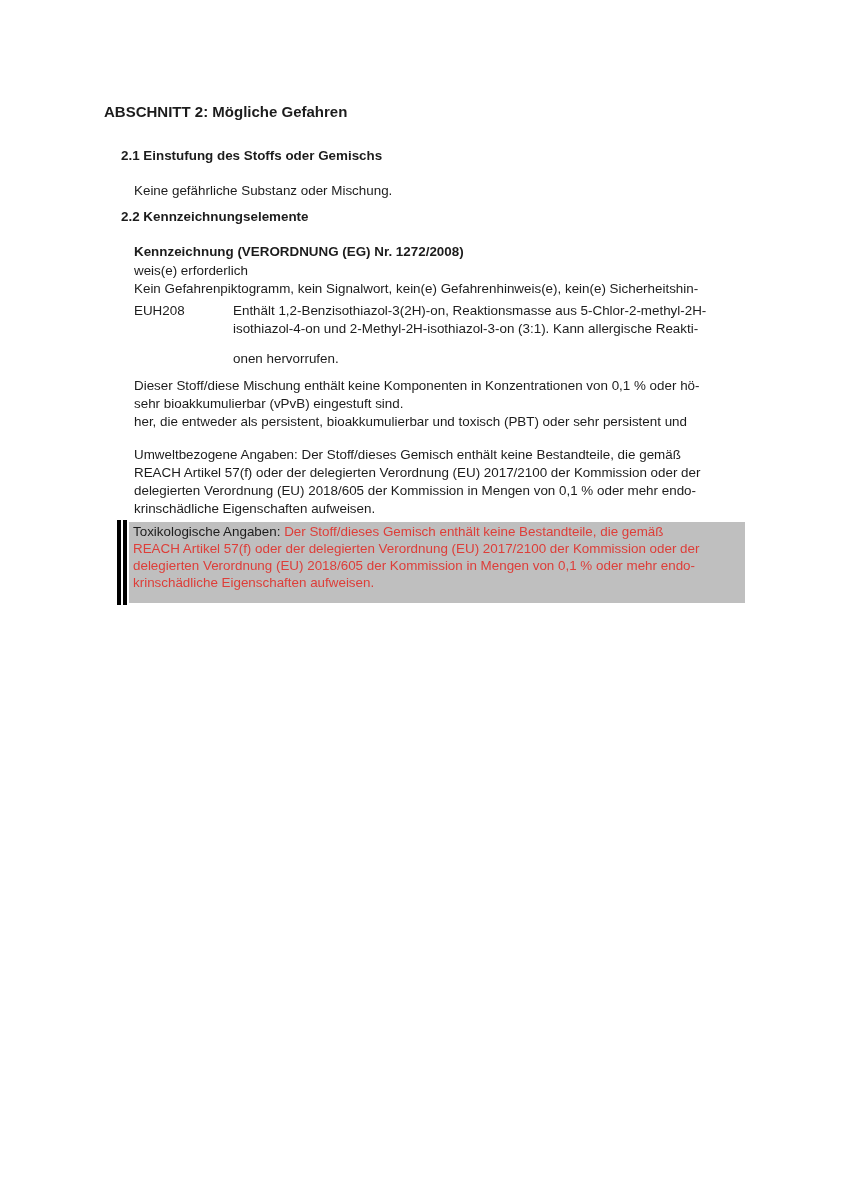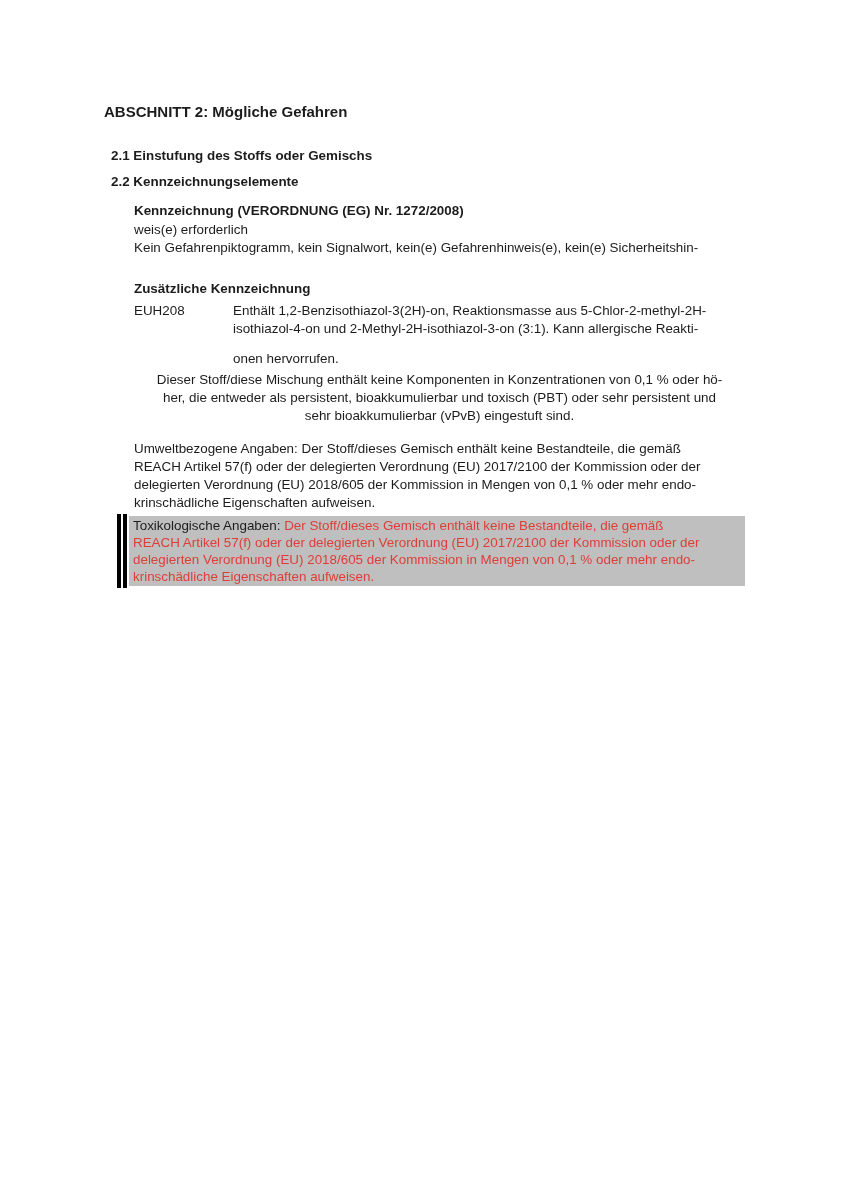--- a/index.html
+++ b/index.html
@@ -20,28 +20,28 @@
     font-size: 15px;
     line-height: 18px;
     font-weight: bold;
     margin: 0;
     white-space: nowrap;
   }
   .h2 {
     font-size: 13.4px;
     line-height: 18px;
     font-weight: bold;
-    margin: 7px;
+    margin: 17px;
     white-space: nowrap;
   }
   .ind { margin-left: 30px; }
   .bold { font-weight: bold; }
   .line { white-space: nowrap; }
   .mt1  { margin-top: 1px; }
-  .mt3  { margin-top: 3px; text-align: center; }
+  .mt3  { margin-top: 9px; }
   .mt4  { margin-top: 4px; }
   .mt8  { margin-top: 8px; }
   .mt9  { margin-top: 9px; }
   .mt11 { margin-top: 11px; }
   .mt12 { margin-top: 12px; }
   .mt15 { margin-top: 15px; }
   .mt16 { margin-top: 16px; }
   .mt23 { margin-top: 23px; }
   .mt26 { margin-top: 26px; }
   .euh-row { display: flex; align-items: flex-start; }
@@ -54,54 +54,54 @@
   }
   .rev-bar {
     width: 4px;
     background: var(--bar, #000000);
     margin: -2px 2px -2px 0;
     flex: 0 0 4px;
   }
   .highlight {
     flex: 1;
     background: var(--hl-bg, #bfbfbf);
-    padding: 1px 4px 1px 4px;
+    padding: 1px 4px 12px 4px;
     line-height: 17px;
   }
   .red { color: var(--hl-red, #dd3e39); }
 </style>
 </head>
 <body>
 
 <div class="page" style="--text: #1c1c1c; --hl-bg: #bfbfbf; --hl-red: #dd3e39; --bar: #000000;">
 
   <div class="title">ABSCHNITT 2: Mögliche Gefahren</div>
 
   <div class="h2 mt26">2.1 Einstufung des Stoffs oder Gemischs</div>
+  <div class="ind line">Keine gefährliche Substanz oder Mischung.</div>
 
   <div class="h2 mt8">2.2 Kennzeichnungselemente</div>
   <div class="ind bold line mt11">Kennzeichnung (VERORDNUNG (EG) Nr. 1272/2008)</div>
   <div class="ind mt1">
     <div class="line">weis(e) erforderlich</div>
     <div class="line">Kein Gefahrenpiktogramm, kein Signalwort, kein(e) Gefahrenhinweis(e), kein(e) Sicherheitshin-</div>
   </div>
-  <div class="ind bold line mt23">Zusätzliche Kennzeichnung</div>
   <div class="ind euh-row mt4">
     <div class="euh-code">EUH208</div>
     <div class="euh-text">
       <div class="line">Enthält 1,2-Benzisothiazol-3(2H)-on, Reaktionsmasse aus 5-Chlor-2-methyl-2H-</div>
       <div class="line">isothiazol-4-on und 2-Methyl-2H-isothiazol-3-on (3:1). Kann allergische Reakti-</div>
       <div class="line mt12">onen hervorrufen.</div>
     </div>
   </div>
 
   <div class="ind mt3">
     <div class="line">Dieser Stoff/diese Mischung enthält keine Komponenten in Konzentrationen von 0,1 % oder hö-</div>
+    <div class="line">sehr bioakkumulierbar (vPvB) eingestuft sind.</div>
     <div class="line">her, die entweder als persistent, bioakkumulierbar und toxisch (PBT) oder sehr persistent und</div>
-    <div class="line">sehr bioakkumulierbar (vPvB) eingestuft sind.</div>
   </div>
   <div class="ind mt15">
     <div class="line">Umweltbezogene Angaben: Der Stoff/dieses Gemisch enthält keine Bestandteile, die gemäß</div>
     <div class="line">REACH Artikel 57(f) oder der delegierten Verordnung (EU) 2017/2100 der Kommission oder der</div>
     <div class="line">delegierten Verordnung (EU) 2018/605 der Kommission in Mengen von 0,1 % oder mehr endo-</div>
     <div class="line">krinschädliche Eigenschaften aufweisen.</div>
   </div>
 
   <div class="highlight-wrap mt4">
     <div class="rev-bar"></div>

